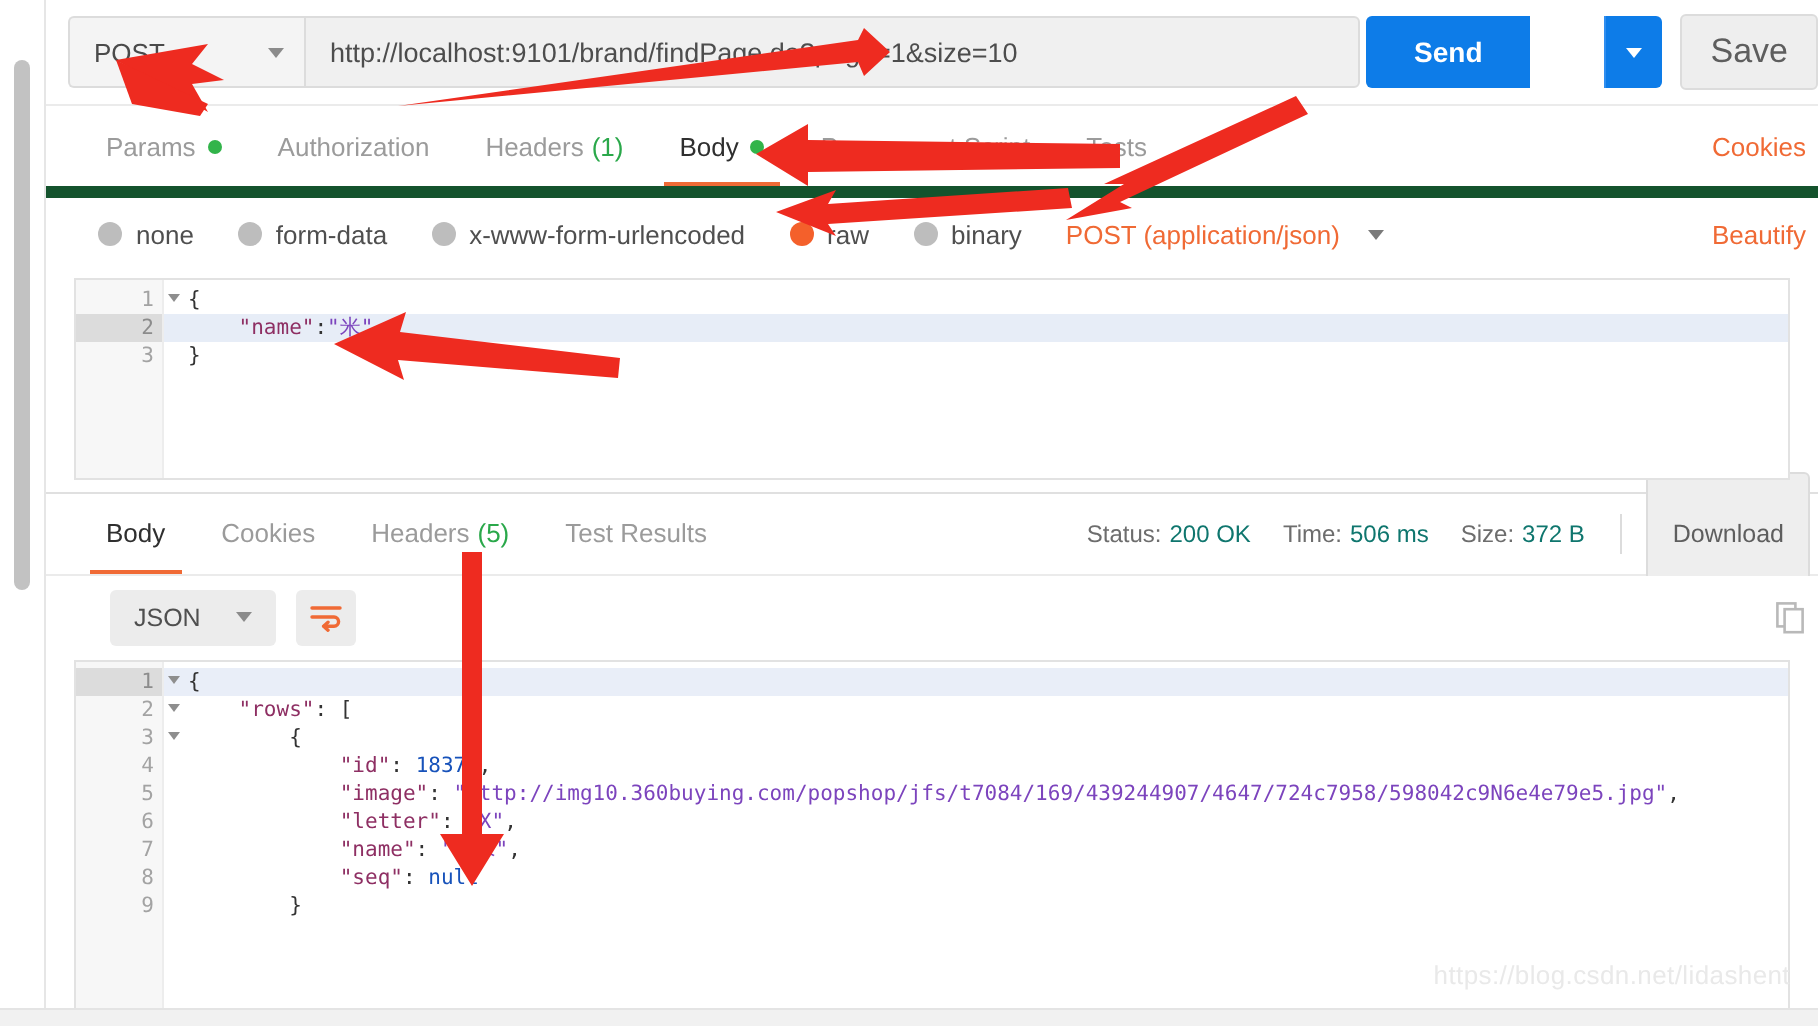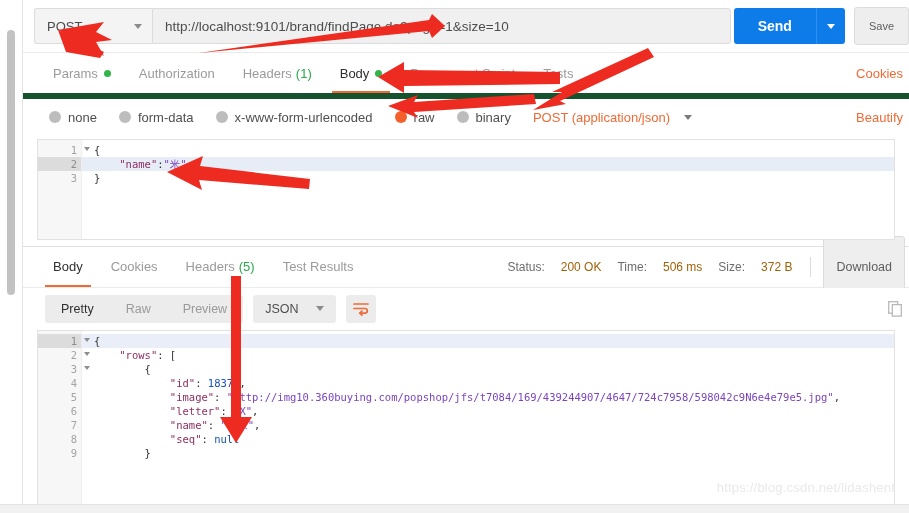--- a/index.html
+++ b/index.html
@@ -98,20 +98,21 @@
     font-size: 13.5px;
     color: #4d4d4d;
     min-width: 0;
     overflow: hidden;
     white-space: nowrap;
   }
   .send-group {
     display: flex;
     margin-left: 3px;
     flex: 0 0 auto;
+    gap: 37px;
   }
   .send-btn {
     background: #0d7ce8;
     color: #ffffff;
     font-weight: bold;
     font-size: 14px;
     height: 36px;
     padding: 0 24px;
     display: flex;
     align-items: center;
@@ -139,21 +140,21 @@
   .save-btn {
     margin-left: 9px;
     background: #eeeeee;
     border: 1px solid #dcdcdc;
     height: 36px;
     display: flex;
     align-items: center;
     padding: 0 14px;
     border-radius: 3px;
     color: #5e5e5e;
-    font-size: 11px;
+    font-size: 17px;
     flex: 0 0 auto;
     cursor: pointer;
   }
 
   
   .req-tabs {
     height: 40px;
     display: flex;
     align-items: stretch;
     padding-left: 16px;
@@ -312,21 +313,21 @@
   }
   .status-info {
     margin-left: auto;
     display: flex;
     align-items: center;
     font-size: 12px;
     color: #6d6d6d;
     padding-right: 4px;
   }
   .status-info span.lbl { margin-left: 16px; }
-  .status-info span.val { color: #a16207; margin-left: 16px; }
+  .status-info span.val { color: #0f766e; margin-left: 4px; }
   .vsep {
     width: 1px; height: 20px;
     background: #dcdcdc;
     margin: 0 12px 0 18px;
   }
   .download-btn {
     background: #eeeeee;
     border: 1px solid #dcdcdc;
     border-radius: 3px;
     height: 28px;
@@ -548,25 +549,20 @@
         <span class="lbl">Time:</span>
         <span class="val">506 ms</span>
         <span class="lbl">Size:</span>
         <span class="val">372 B</span>
         <span class="vsep"></span>
         <span class="download-btn">Download</span>
       </div>
     </div>
 
     <div class="resp-toolbar">
-      <div class="seg">
-        <div class="seg-item active">Pretty</div>
-        <div class="seg-item">Raw</div>
-        <div class="seg-item">Preview</div>
-      </div>
       <div class="fmt-select">
         <span>JSON</span>
         <span class="caret-dn"></span>
       </div>
       <div class="wrap-btn">
         <svg width="16" height="14" viewBox="0 0 16 14">
           <path d="M1 2h14" stroke="#f06a35" stroke-width="1.7" fill="none" stroke-linecap="round"></path>
           <path d="M1 6.5h11a2.3 2.3 0 010 4.6H7" stroke="#f06a35" stroke-width="1.7" fill="none" stroke-linecap="round"></path>
           <path d="M9 9.1l-2.2 2 2.2 2" stroke="#f06a35" stroke-width="1.7" fill="none" stroke-linecap="round" stroke-linejoin="round"></path>
         </svg>

